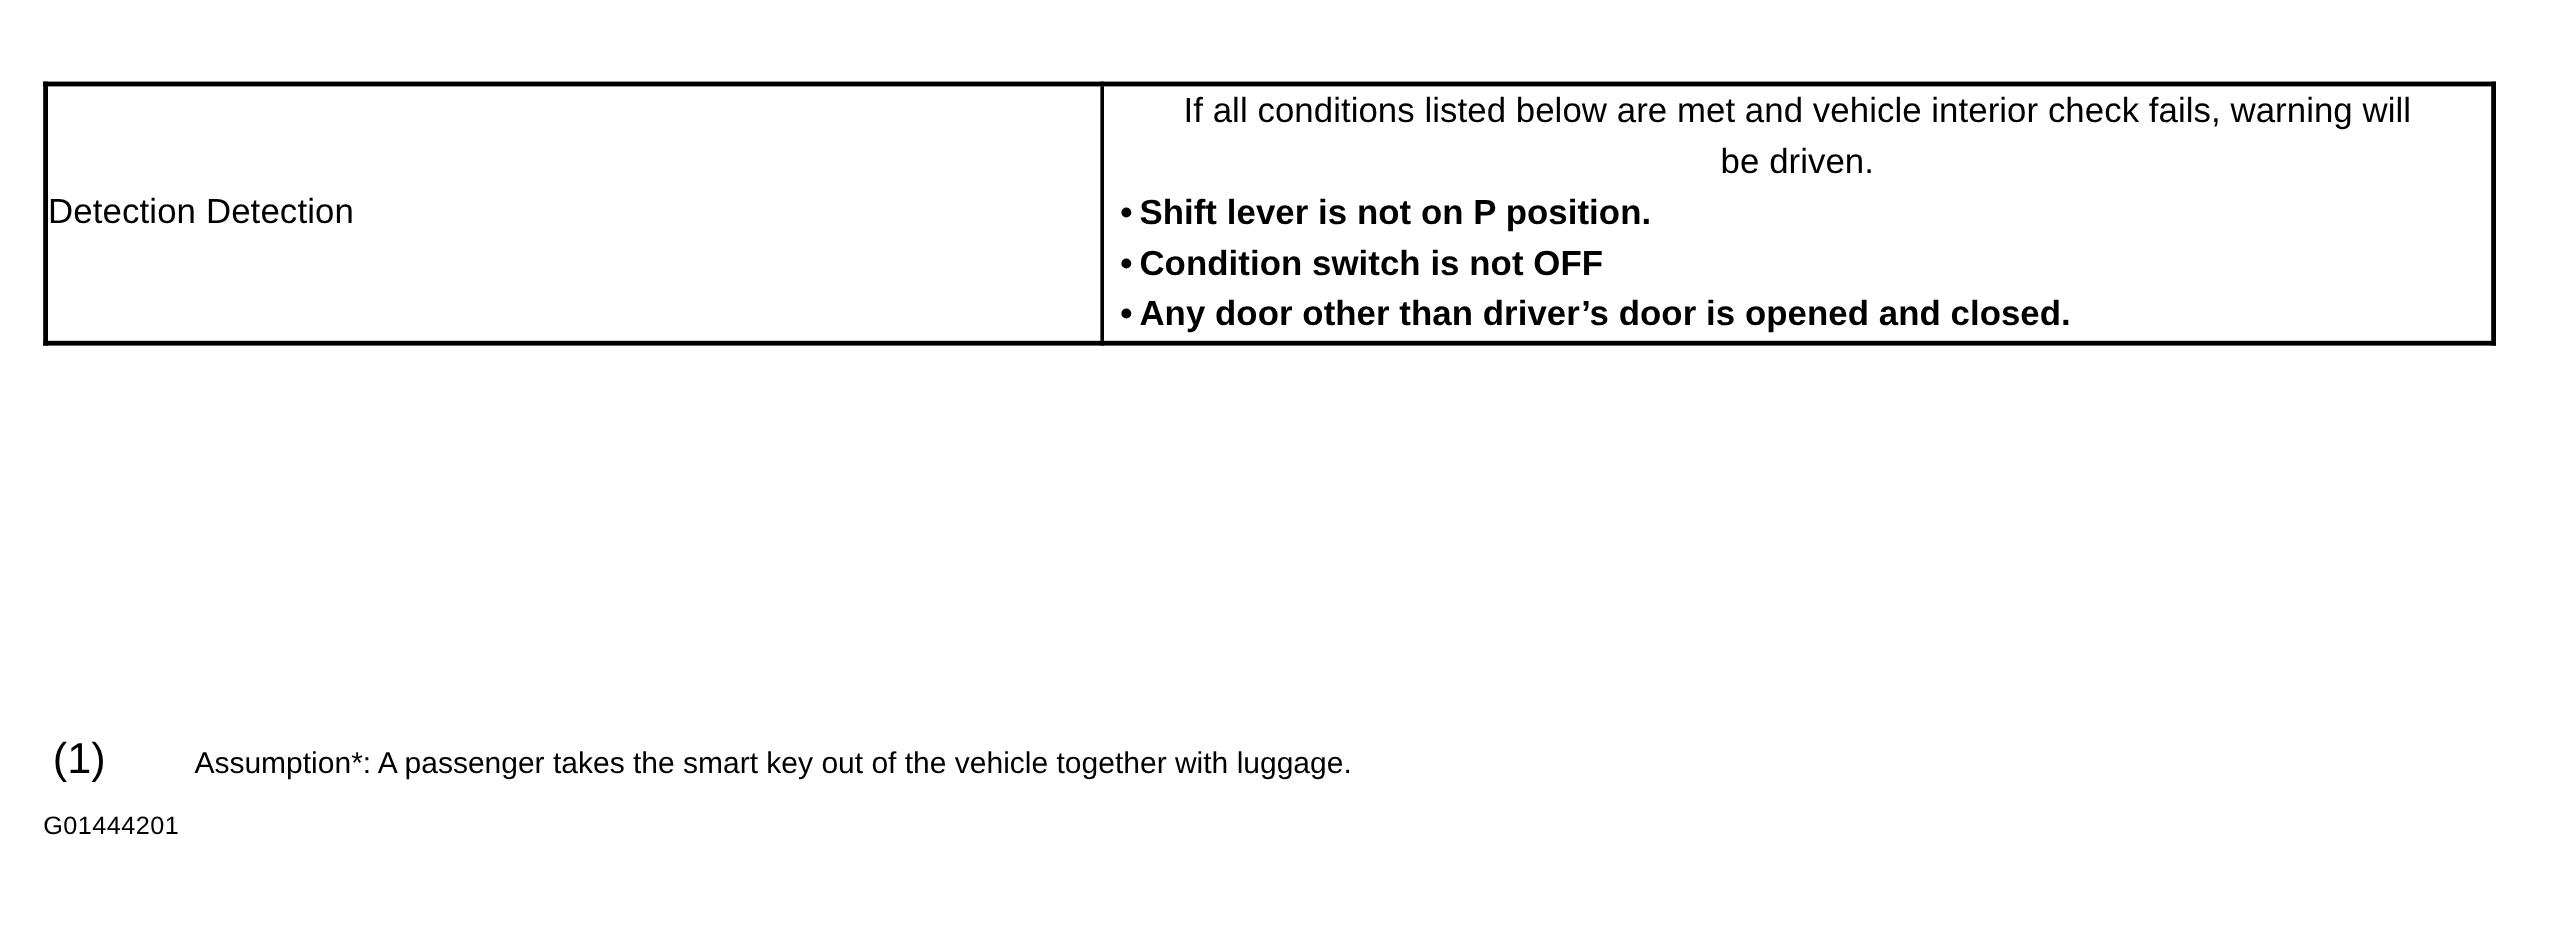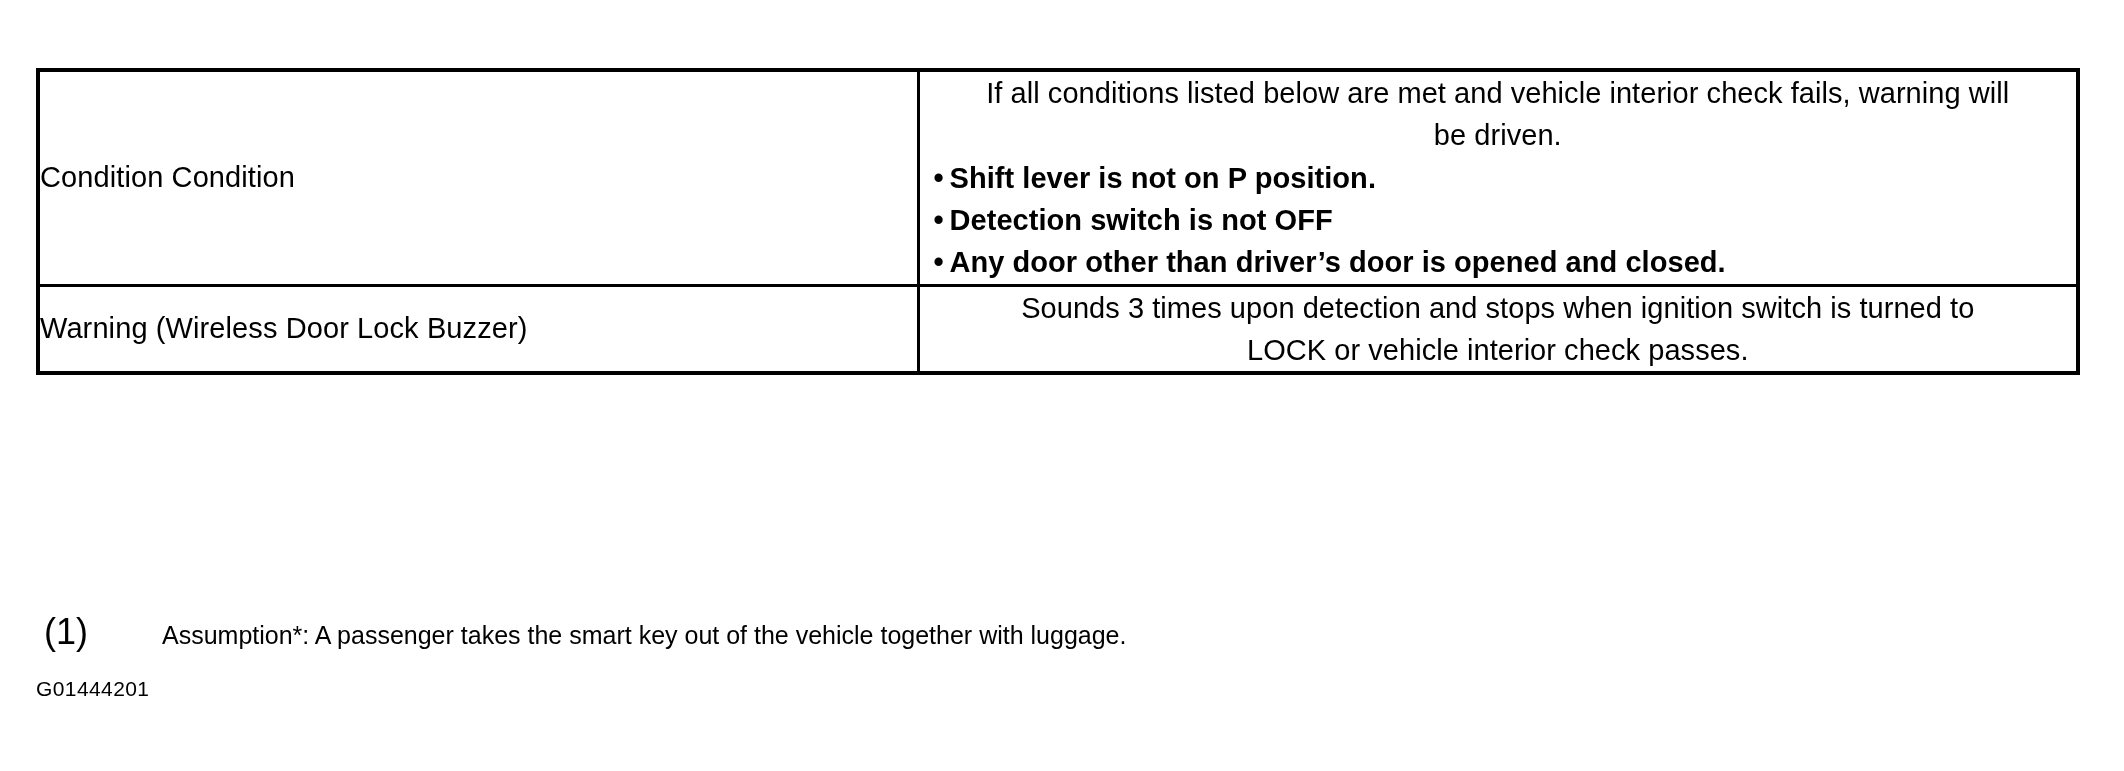--- a/index.html
+++ b/index.html
@@ -111,42 +111,33 @@
 
   <table class="spec-table">
     <colgroup>
       <col class="col-label">
       <col class="col-value">
     </colgroup>
     <tbody>
 
       <tr>
         <td class="label-cell">
-          <div class="label-text">Condition Condition</div>
+          <div class="label-text">Detection Detection</div>
         </td>
         <td class="value-cell">
           <div class="value-line">If all conditions listed below are met and vehicle interior check fails, warning will</div>
           <div class="value-line">be driven.</div>
           <div class="bullet-line"><span class="bullet-dot">•</span><span>Shift lever is not on P position.</span></div>
-          <div class="bullet-line"><span class="bullet-dot">•</span><span>Detection switch is not OFF</span></div>
+          <div class="bullet-line"><span class="bullet-dot">•</span><span>Condition switch is not OFF</span></div>
           <div class="bullet-line"><span class="bullet-dot">•</span><span>Any door other than driver’s door is opened and closed.</span></div>
         </td>
       </tr>
 
 
 
-      <tr>
-        <td class="label-cell">
-          <div class="label-text">Warning (Wireless Door Lock Buzzer)</div>
-        </td>
-        <td class="value-cell">
-          <div class="value-line">Sounds 3 times upon detection and stops when ignition switch is turned to</div>
-          <div class="value-line">LOCK or vehicle interior check passes.</div>
-        </td>
-      </tr>
 
     </tbody>
   </table>
 
   <div class="caption-row">
     <span class="caption-num">(1)</span>
     <span class="caption-text">Assumption*: A passenger takes the smart key out of the vehicle together with luggage.</span>
   </div>
 
   <div class="figure-id">G01444201</div>

